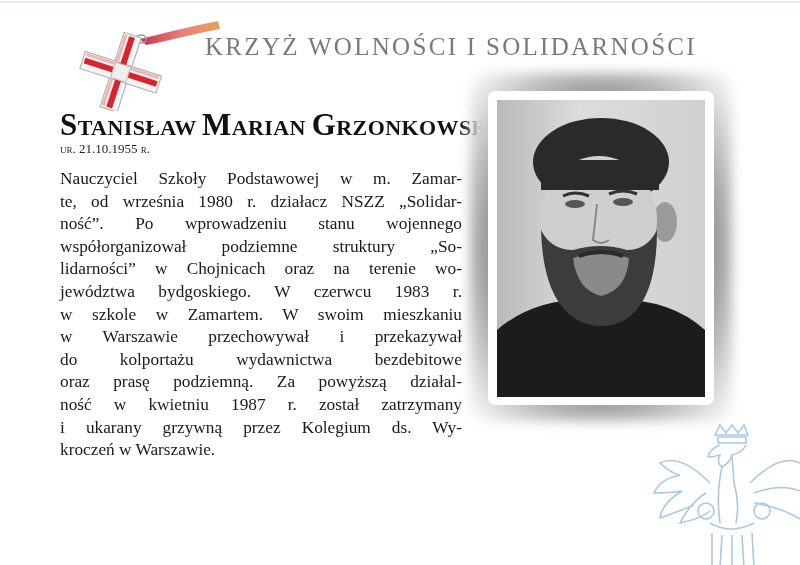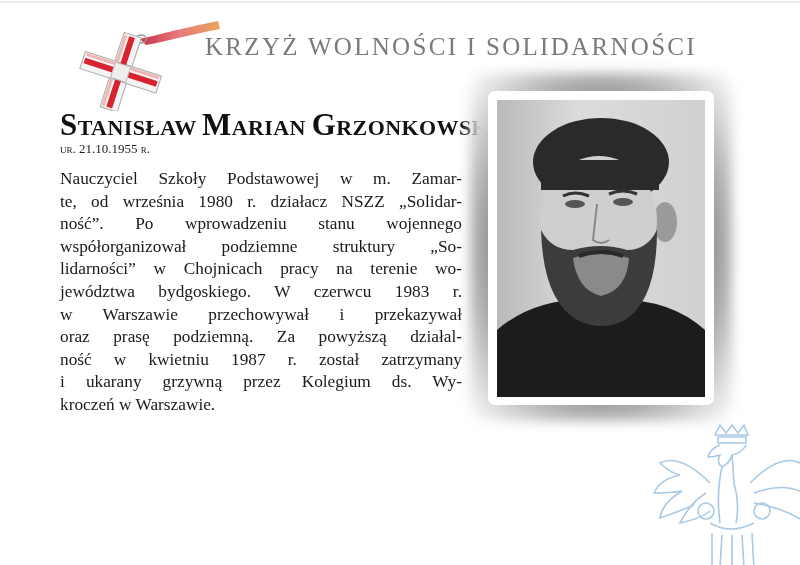--- a/index.html
+++ b/index.html
@@ -50,23 +50,25 @@
     <span class="cap">S</span><span>TANISŁAW </span><span class="cap">M</span><span>ARIAN </span><span class="cap">G</span><span>RZONKOWSKI</span>
   </div>
 
   <div class="born">ur. 21.10.1955 r.</div>
 
   <div class="bio">
     <span class="line">Nauczyciel Szkoły Podstawowej w m. Zamar-</span>
     <span class="line">te, od września 1980 r. działacz NSZZ „Solidar-</span>
     <span class="line">ność”. Po wprowadzeniu stanu wojennego</span>
     <span class="line">współorganizował podziemne struktury „So-</span>
-    <span class="line">lidarności” w Chojnicach pracy na terenie wo-</span>
+    <span class="line">lidarności” w Chojnicach oraz na terenie wo-</span>
     <span class="line">jewództwa bydgoskiego. W czerwcu 1983 r.</span>
+    <span class="line">w szkole w Zamartem. W swoim mieszkaniu</span>
     <span class="line">w Warszawie przechowywał i przekazywał</span>
+    <span class="line">do kolportażu wydawnictwa bezdebitowe</span>
     <span class="line">oraz prasę podziemną. Za powyższą działal-</span>
     <span class="line">ność w kwietniu 1987 r. został zatrzymany</span>
     <span class="line">i ukarany grzywną przez Kolegium ds. Wy-</span>
     <span class="line last">kroczeń w Warszawie.</span>
   </div>
 
   <div class="photo-shadow"></div>
   <div class="photo-frame">
     <div class="photo">
       <svg width="208" height="297" viewBox="0 0 208 297">

